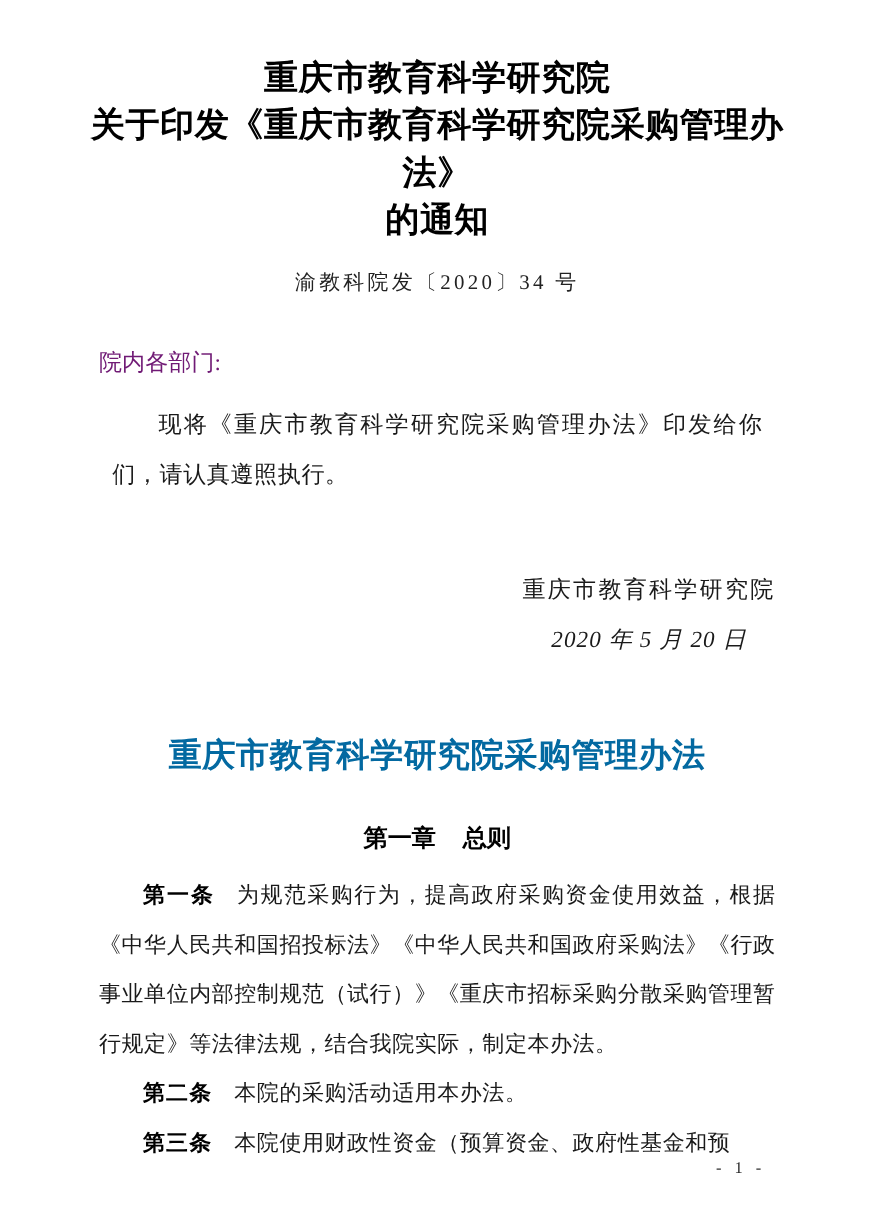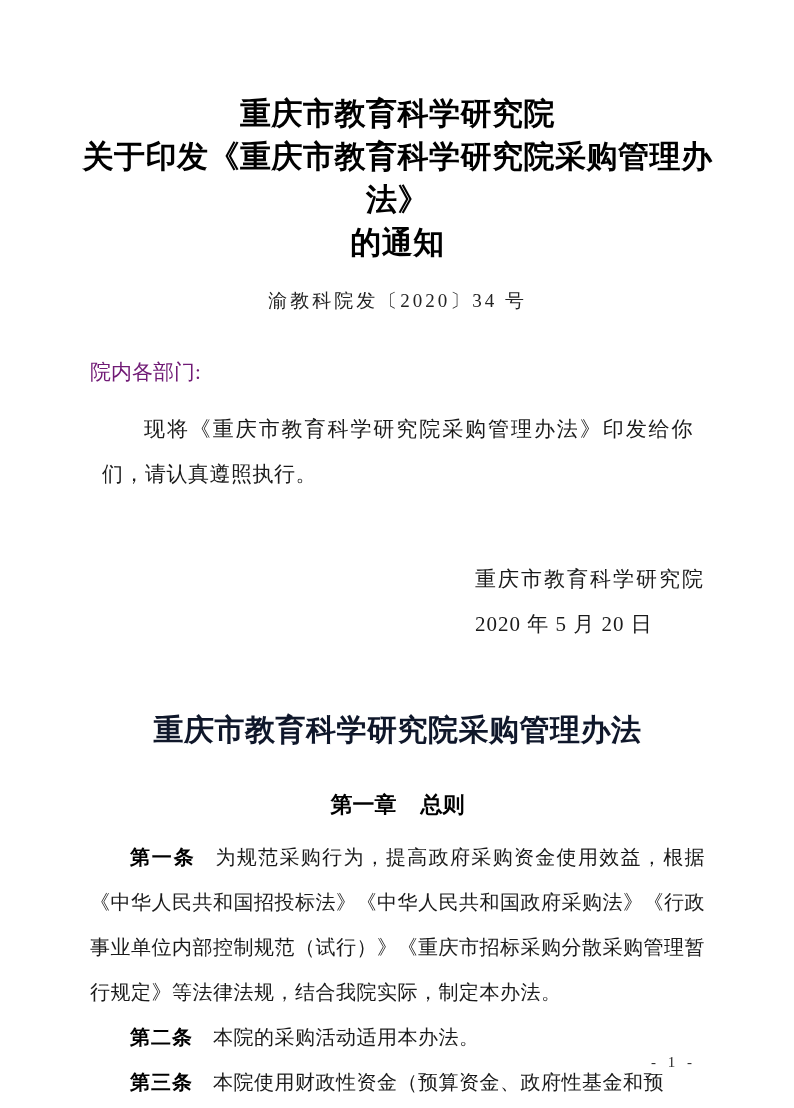--- a/index.html
+++ b/index.html
@@ -8,21 +8,21 @@
     background: #ffffff;
   }
   .page {
     position: relative;
     width: 794px;
     height: 1108px;
     margin: 0 auto;
     background: #ffffff;
     overflow: hidden;
     box-sizing: border-box;
-    padding: 92px 89px 0 90px;
+    padding: 49px 89px 0 90px;
     color: #111111;
     font-family: "Liberation Serif", "DejaVu Serif", serif;
   }
   
   .doc-title {
     margin: 0 -12px;
     text-align: center;
     font-size: 31px;
     line-height: 43px;
     font-weight: 900;
@@ -58,29 +58,29 @@
   
   .signature {
     margin-top: 60px;
     margin-left: auto;
     width: max-content;
     font-size: 21px;
     line-height: 45px;
     color: #1a1a1a;
   }
   .sig-name { text-align: right; letter-spacing: 2px; }
-  .sig-date { text-align: left; letter-spacing: 1px; }
+  .sig-date { text-align: center; letter-spacing: 1px; font-style: italic; }
   
   .reg-title {
     margin: 60px 0 0 0;
     text-align: center;
     font-size: 30px;
     line-height: 45px;
     font-weight: 900;
-    color: #0f172a;
+    color: #0369a1;
     letter-spacing: 0.5px;
   }
   .chapter-heading {
     margin: 30px 0 0 0;
     text-align: center;
     font-size: 22px;
     line-height: 45px;
     font-weight: 900;
     color: #000000;
   }

